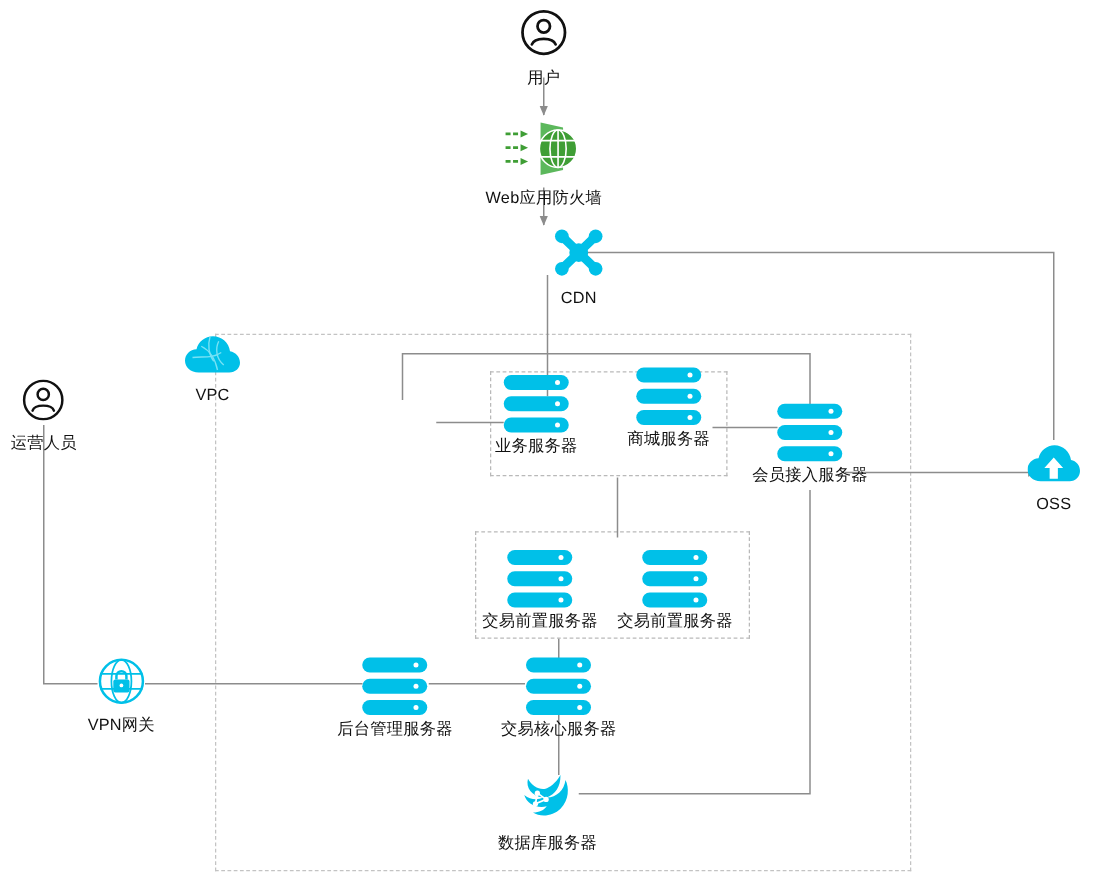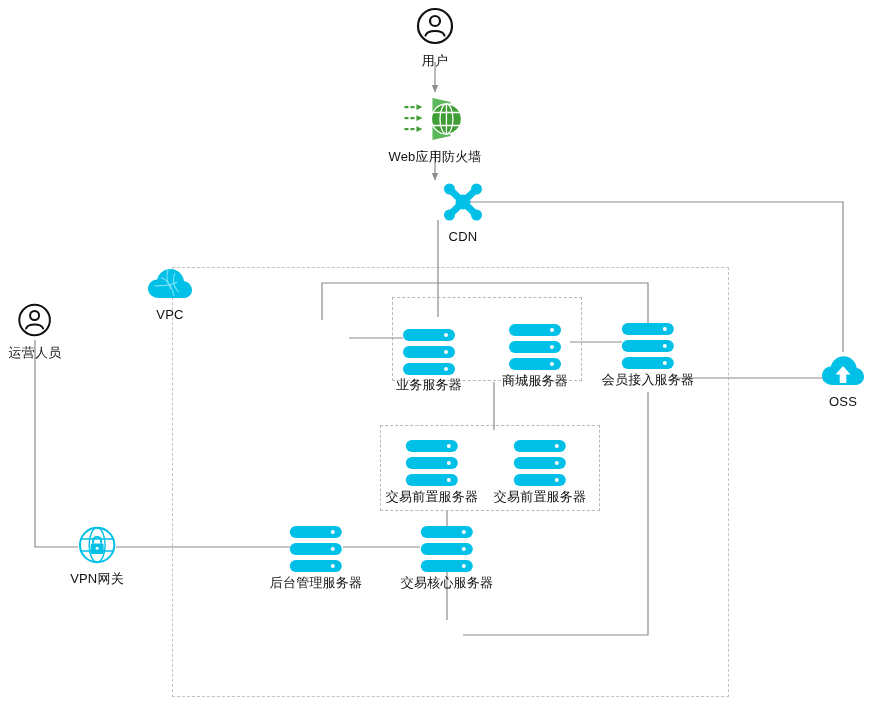--- a/index.html
+++ b/index.html
@@ -202,30 +202,30 @@
     <span class="ico">
       <svg width="42" height="32" viewBox="0 0 42 32">
         <path d="M10.5,30 C4.2,30 0,25.8 0,20.6 C0,15.8 3.8,11.8 8.8,11.5 C10.2,5.6 15.4,1.2 21.6,1.2 C28.4,1.2 34,6.4 34.8,13 C39,13.8 42,17.4 42,21.8 C42,26.2 38.4,30 33.8,30 Z" fill="#00c0e8"></path>
         <path d="M21,11 l7.5,8.4 h-4.2 v8.6 h-6.6 v-8.6 h-4.2 z" fill="#ffffff"></path>
       </svg>
     </span>
     <span class="cap">OSS</span>
   </div>
 
 
-  <div class="node" style="left:429px;top:329px;font-family:Liberation Mono, monospace;">
+  <div class="node" style="left:429px;top:300px;">
     <span class="ico srv">
         <i></i>
         <i></i>
         <i></i>
       </span>
     <span class="cap">业务服务器</span>
   </div>
 
-  <div class="node" style="left:535px;top:324px;">
+  <div class="node" style="left:535px;top:294px;">
     <span class="ico srv">
         <i></i>
         <i></i>
         <i></i>
       </span>
     <span class="cap">商城服务器</span>
   </div>
 
   <div class="node" style="left:648px;top:323px;">
     <span class="ico srv">
@@ -265,14 +265,30 @@
 
   <div class="node" style="left:316px;top:526px;">
     <span class="ico srv">
         <i></i>
         <i></i>
         <i></i>
       </span>
     <span class="cap">后台管理服务器</span>
   </div>
 
+  <div class="node" style="left:438px;top:618px;">
+    <span class="ico">
+      <svg width="46" height="40" viewBox="0 0 46 40">
+        <path d="M33,2 C33,12 29,17 22,20 C30,20 36,14 37,6 C40,12 40,22 33,29 C27,35 17,36 11,32 C16,32 20,30 22,27 C14,29 6,25 4,18 C9,22 15,22 19,20 C10,19 5,12 7,5 C10,11 16,14 21,13 C24,12 29,9 33,2 Z" fill="#00c0e8"></path>
+        <g fill="#ffffff">
+          <circle cx="14.5" cy="16.5" r="2.1"></circle>
+          <circle cx="21.5" cy="21.5" r="2.1"></circle>
+          <circle cx="13" cy="25" r="2.1"></circle>
+        </g>
+        <g stroke="#ffffff" stroke-width="1.4" fill="none">
+          <path d="M14.5,16.5 L21.5,21.5 M21.5,21.5 L13,25 M13,25 L14.5,16.5"></path>
+        </g>
+      </svg>
+    </span>
+    <span class="cap">数据库服务器</span>
+  </div>
 
 </div>
 
 </body></html>

